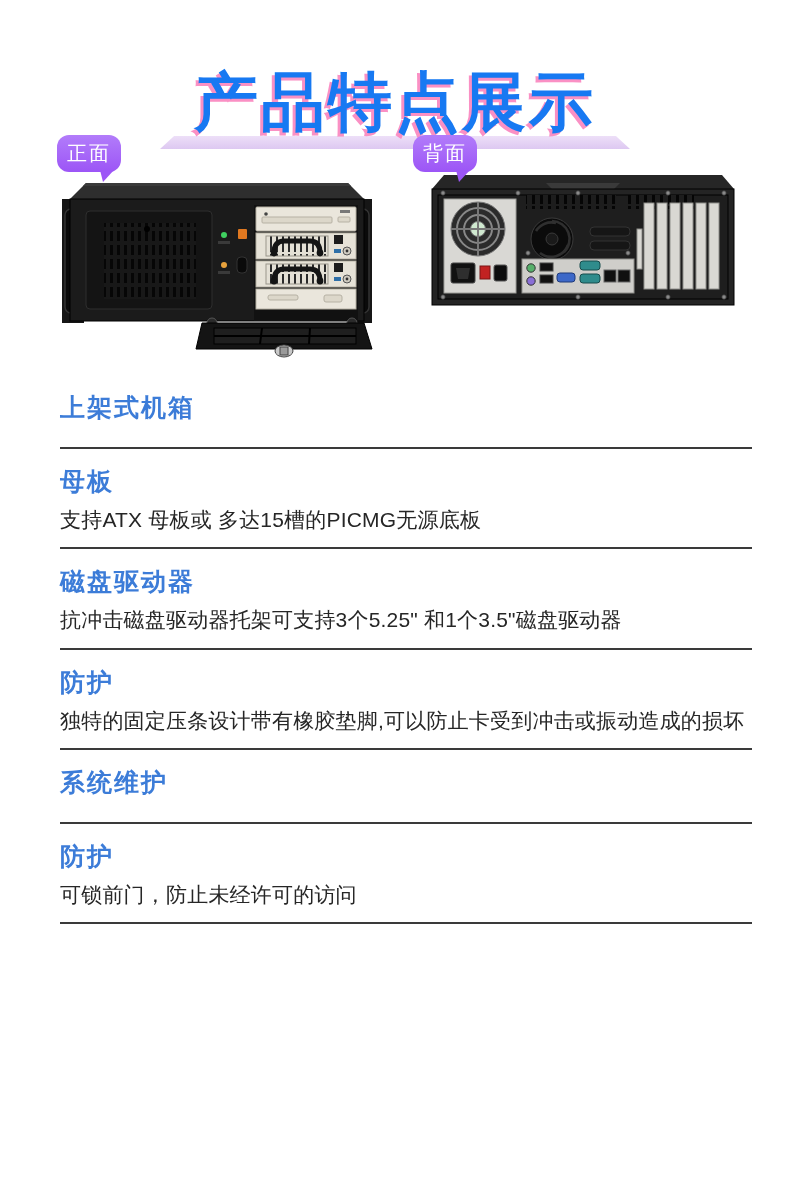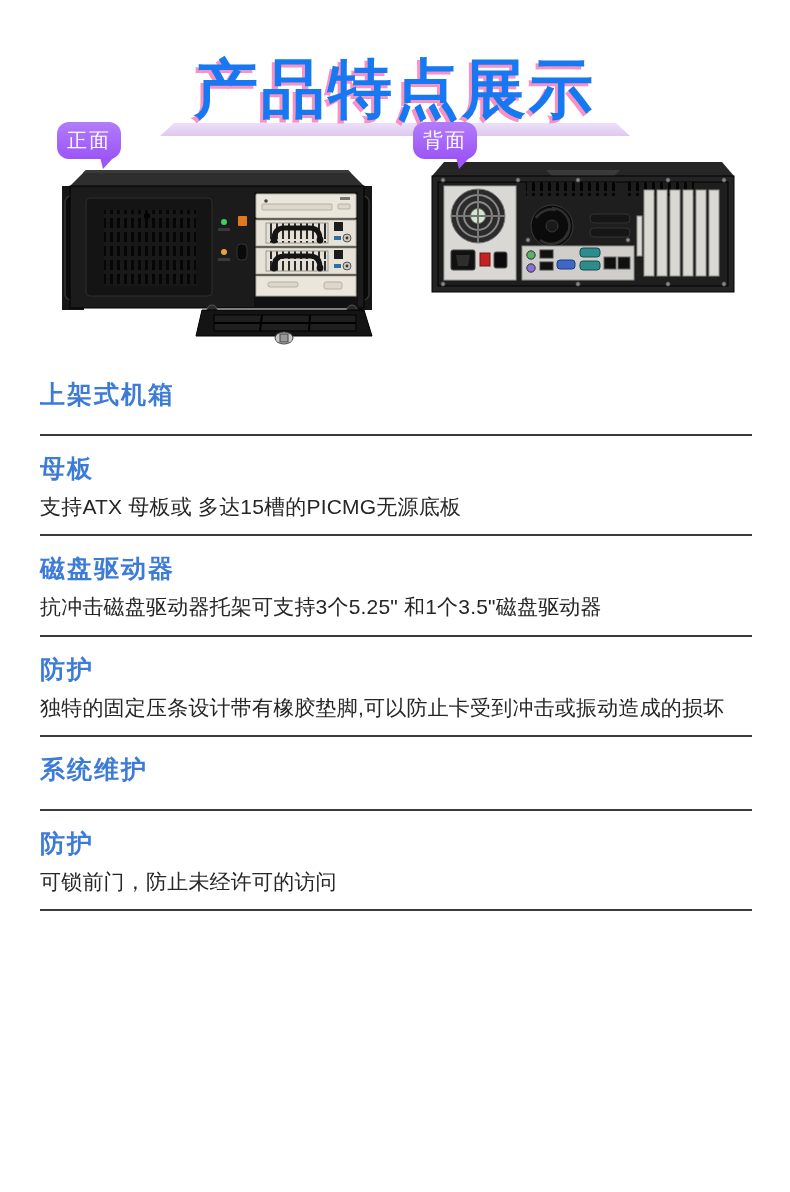--- a/index.html
+++ b/index.html
@@ -3,21 +3,21 @@
 <meta charset="utf-8">
 <style>
   * { margin:0; padding:0; box-sizing:border-box; }
   html,body { background:#ffffff; }
   body {
     width:790px; height:1192px; margin:0 auto; overflow:hidden; position:relative;
     font-family:"Liberation Sans","DejaVu Sans",sans-serif;
   }
 
   
-  .header { position:relative; padding-top:46px; text-align:center; height:100px; }
+  .header { position:relative; padding-top:46px; text-align:center; height:100px;margin-top:13px; }
   .title-bar {
     position:absolute; left:50%; transform:translateX(-50%); top:123px;
     width:470px; height:13px;
     background:linear-gradient(180deg,#EDDFF8,#DDC8F1);
     clip-path:polygon(3% 0,97% 0,100% 100%,0 100%);
     z-index:0;
   }
   .page-title {
     position:relative; z-index:1;
     font-size:64px; font-weight:900; letter-spacing:3px;
@@ -41,21 +41,21 @@
     border-right:11px solid transparent;
   }
   .bubble.front { left:57px; }
   .bubble.back  { left:413px;justify-content:center; }
   .chassis { position:absolute; }
   .chassis.front { left:52px; top:44px; }
   .chassis.back  { left:418px; top:40px; }
 
   
   .features { margin:4px 38px 0 40px; }
-  .feature { padding:16px 0 14px 0; border-bottom:2px solid #3A3A3A; }
+  .feature { padding:16px 0 14px 0; border-bottom:2px solid #3A3A3A;margin-left:20px; }
   .feature h2 {
     font-size:25px; font-weight:700; color:#3C7CD8;
     letter-spacing:2px; margin-bottom:9px;
   }
   .feature p {
     font-size:21px; color:#262626; letter-spacing:0.2px; line-height:1.25;
   }
 </style>
 </head>
 <body>

